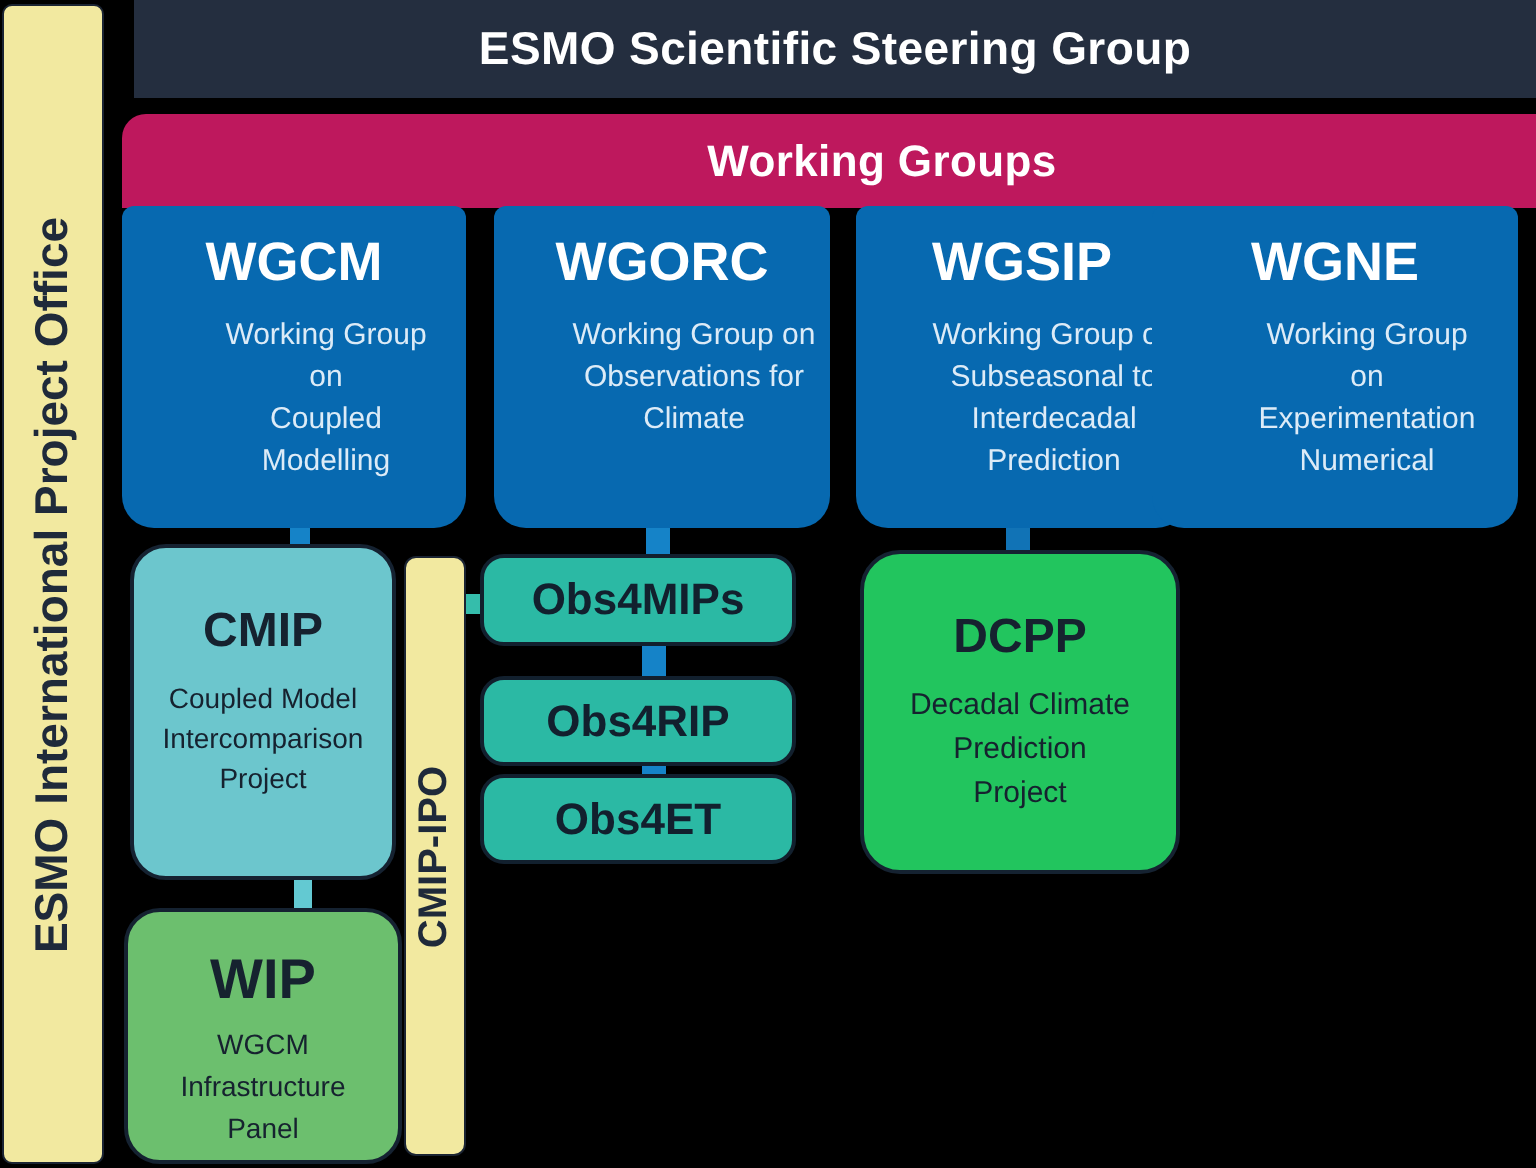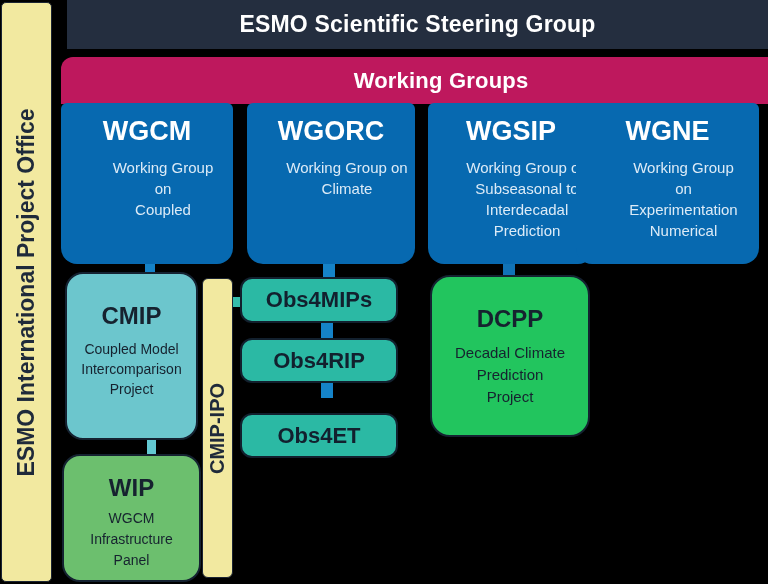--- a/index.html
+++ b/index.html
@@ -48,29 +48,29 @@
   #cmip .line{font-size:14px;line-height:20px;}
 
   
   #cmip-ipo{left:202px;top:278px;width:31px;height:300px;background:#f2e9a0;
             border:1px solid #1b2433;border-radius:6px;z-index:2;}
   #cmip-ipo .vtext{font-size:20px;}
 
   
   #wip{left:62px;top:454px;width:139px;height:128px;background:#6cbf6e;
        border:2px solid #152231;border-radius:18px;z-index:2;text-align:center;color:#16222f;}
-  #wip .title{font-size:24px;font-weight:bold;margin-top:18px;margin-bottom:6px;}
+  #wip .title{font-size:28px;font-weight:bold;margin-top:18px;margin-bottom:6px;}
   #wip .line{font-size:14px;line-height:21px;}
 
   
   .obs{left:240px;width:158px;background:#2bb9a4;border:2px solid #12202e;
        border-radius:12px;z-index:2;color:#12202e;font-weight:bold;font-size:22px;}
   #obs4mips{top:277px;height:46px;}
   #obs4rip{top:338px;height:45px;}
-  #obs4et{top:413px;height:45px;}
+  #obs4et{top:387px;height:45px;}
 
   
   #dcpp{left:430px;top:275px;width:160px;height:162px;background:#22c55e;
         border:2px solid #152231;border-radius:20px;z-index:2;text-align:center;color:#16222f;}
   #dcpp .title{font-size:24px;font-weight:bold;margin-top:28px;margin-bottom:9px;}
   #dcpp .line{font-size:15px;line-height:22px;}
 </style>
 </head>
 <body>
 
@@ -92,25 +92,27 @@
 <div id="tab-obs-1" class="abs tab"></div>
 <div id="tab-obs-2" class="abs tab"></div>
 <div id="tab-cmip-wip" class="abs tab"></div>
 <div id="tab-ipo-obs" class="abs tab"></div>
 
 <div id="col-wgcm" class="abs col">
   <div class="title">WGCM</div>
   <div class="line">Working Group</div>
   <div class="line">on</div>
   <div class="line">Coupled</div>
+  <div class="line">Modelling</div>
 </div>
 
 <div id="col-wgorc" class="abs col">
   <div class="title">WGORC</div>
   <div class="line">Working Group on</div>
+  <div class="line">Observations for</div>
   <div class="line">Climate</div>
 </div>
 
 <div id="col-wgsip" class="abs col">
   <div class="title">WGSIP</div>
   <div class="line">Working Group on</div>
   <div class="line">Subseasonal to</div>
   <div class="line">Interdecadal</div>
   <div class="line">Prediction</div>
 </div>

